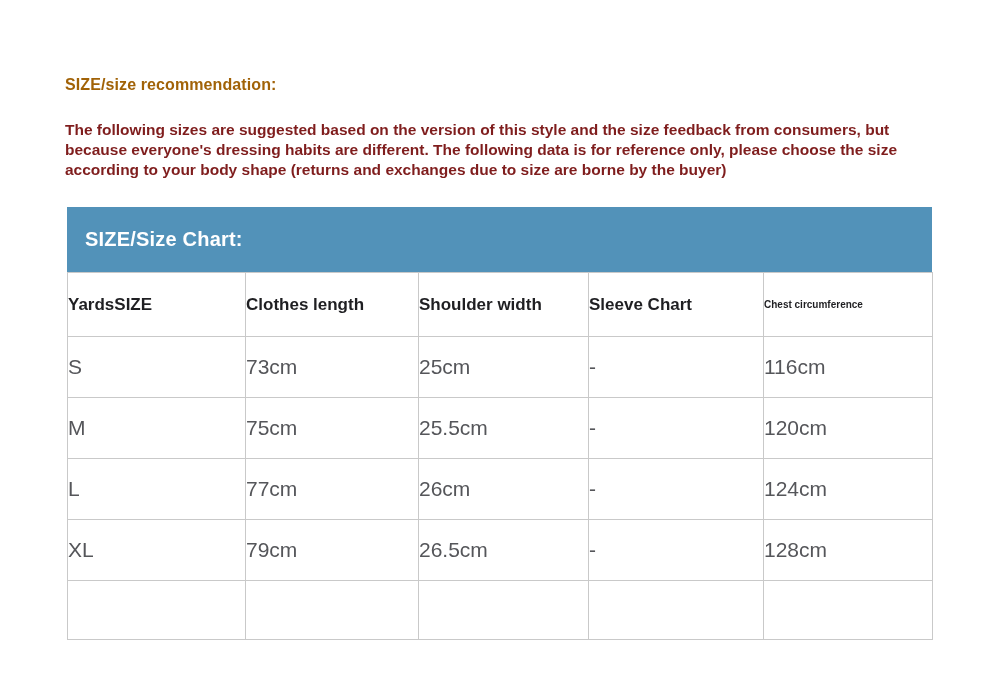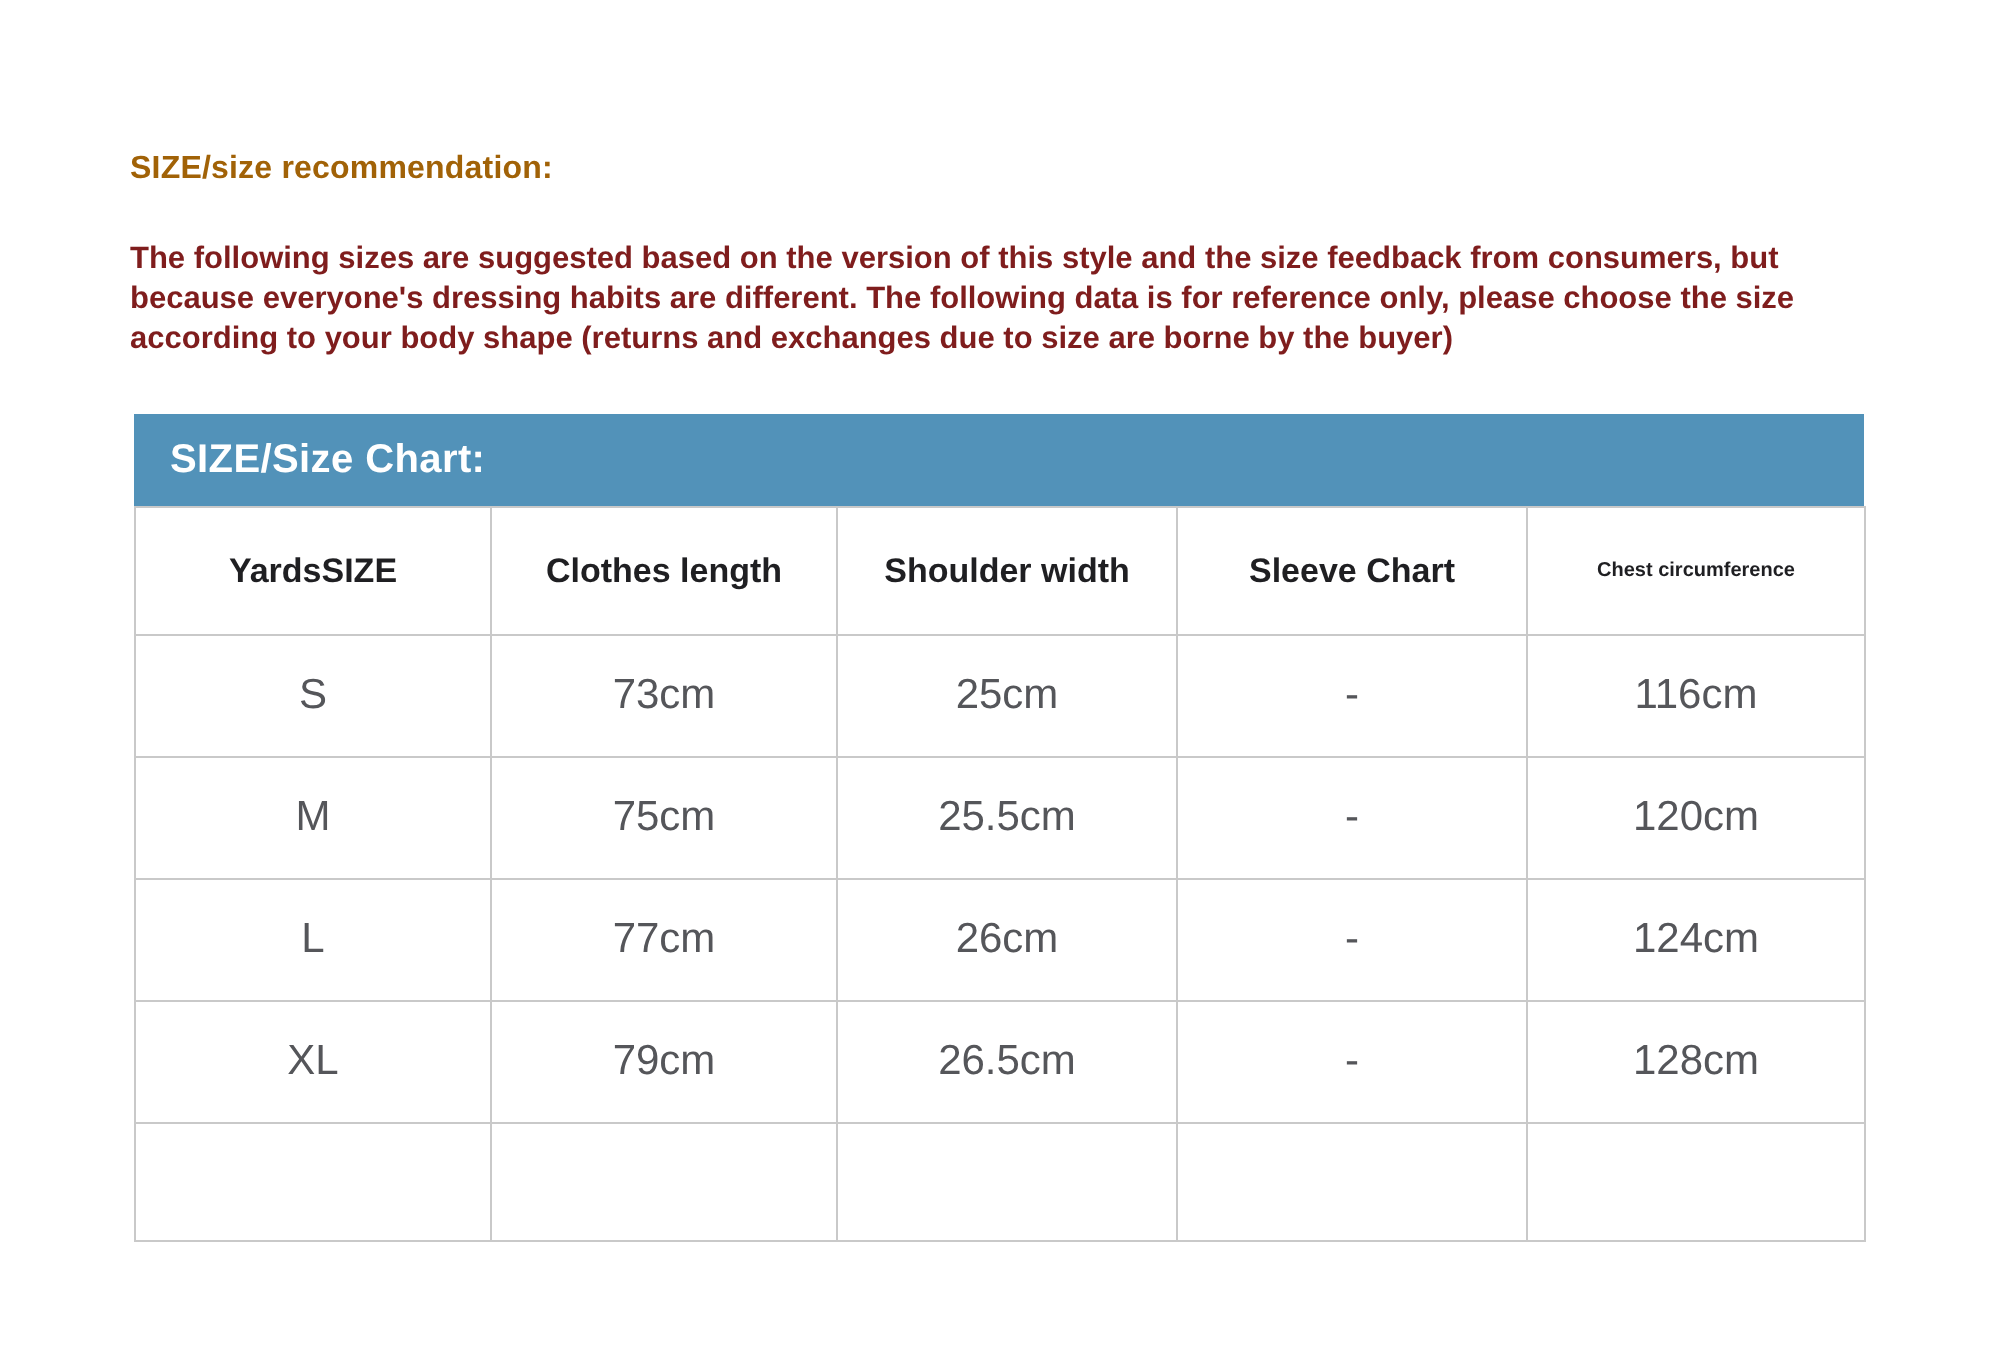--- a/index.html
+++ b/index.html
@@ -31,42 +31,42 @@
     font-weight: bold;
     line-height: 20px;
     color: #7f1d1d;
   }
   .table-wrap {
     margin-top: 27px;
     margin-left: 2px;
     width: 865px;
   }
   .chart-title-bar {
-    height: 46px;
+    height: 65px;
     background: #5292b9;
     display: flex;
     align-items: center;
     padding-left: 18px;
   }
   .chart-title-bar .title {
     color: #ffffff;
     font-size: 20px;
     font-weight: bold;
     letter-spacing: 0.2px;
   }
   table.size-table {
     width: 865px;
     border-collapse: collapse;
     table-layout: fixed;
     background: #ffffff;
   }
   table.size-table th,
   table.size-table td {
     border: 1px solid #c9c9c9;
-    text-align: center;
+    text-align: left;
     vertical-align: middle;
   }
   table.size-table th {
     height: 64px;
     font-size: 17px;
     font-weight: bold;
     color: #1f1f22;
   }
   table.size-table th.small {
     font-size: 10px;

